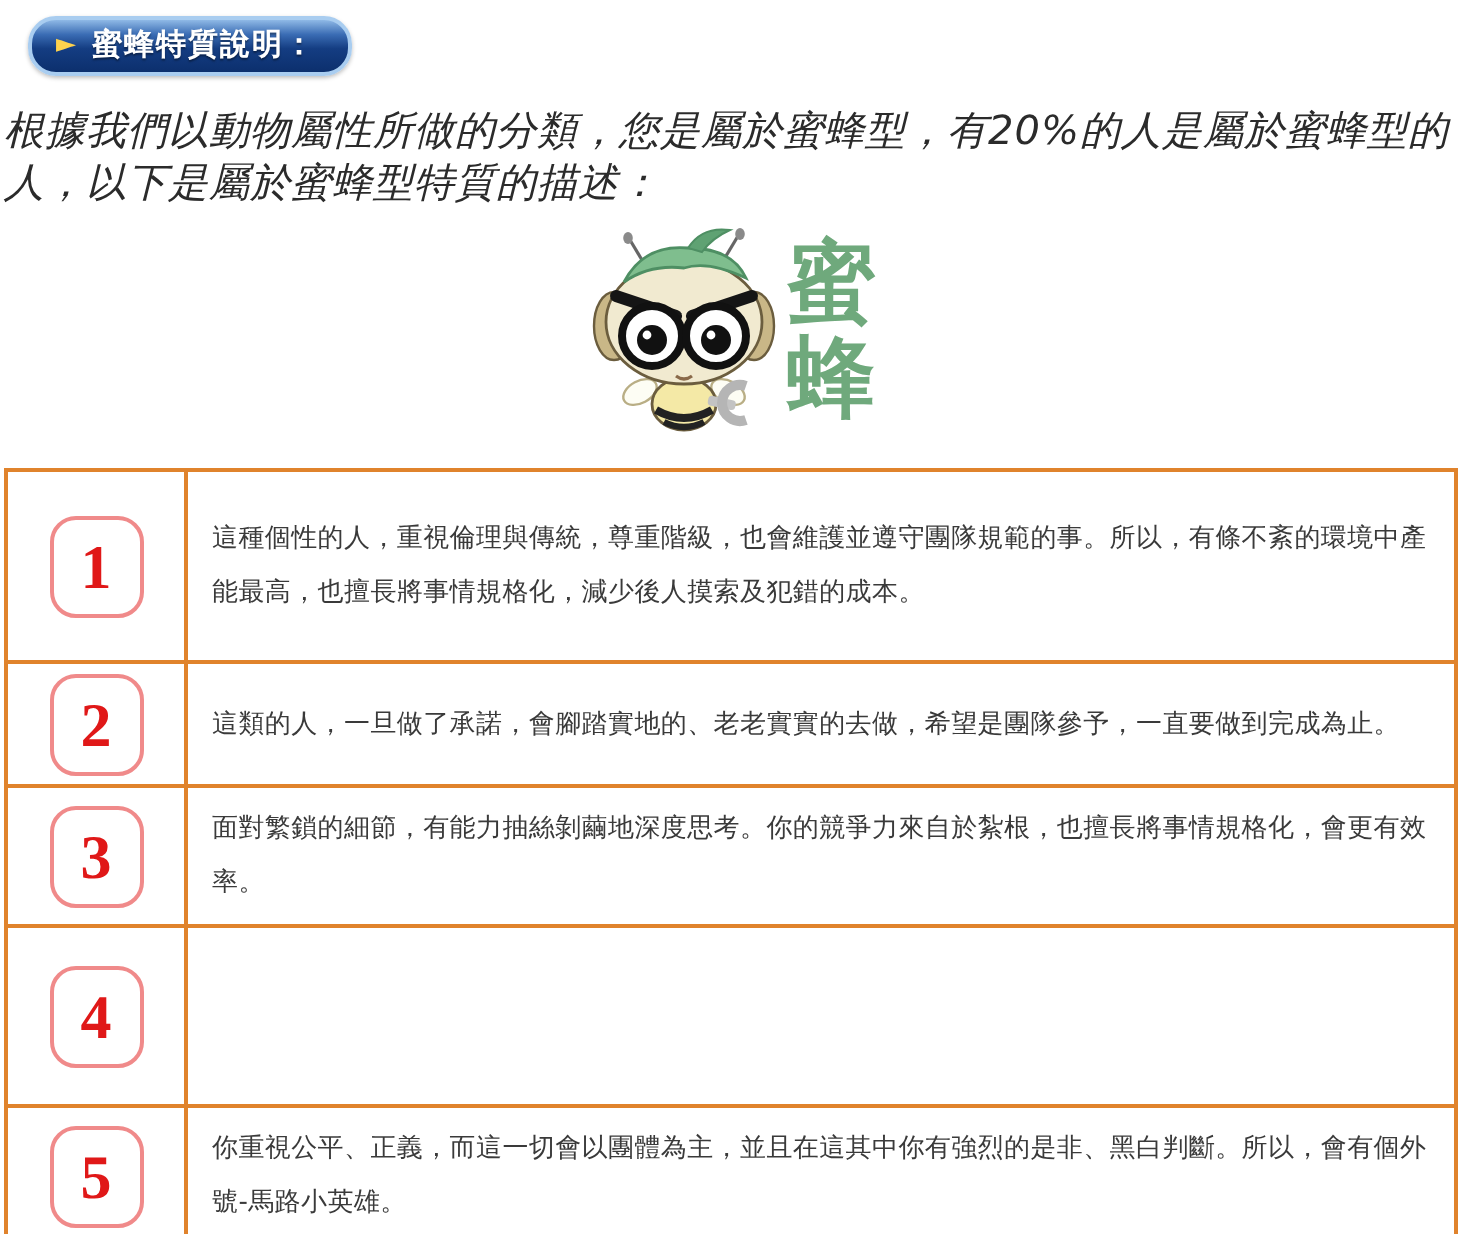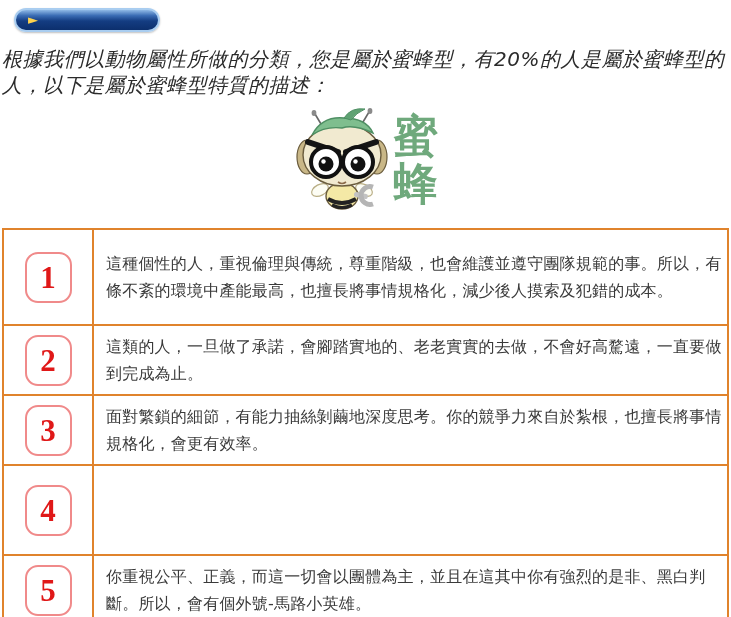--- a/index.html
+++ b/index.html
@@ -104,39 +104,40 @@
     border-radius: 13px;
     color: #e01818;
     font-size: 31px;
     font-weight: bold;
     font-family: "Liberation Serif", "DejaVu Serif", serif;
     background: #ffffff;
   }
   .text-cell {
     flex: 1;
     padding: 7px 4px 7px 12px;
-    font-size: 16px;
+    font-size: 13px;
     line-height: 27px;
     color: #3a3a3a;
     letter-spacing: 0.2px;
   }
   .row-1 { min-height: 94px; }
   .row-2 { min-height: 62px; }
   .row-3 { min-height: 62px; }
   .row-4 { min-height: 90px; }
   .row-5 { min-height: 61px; }
 </style>
 </head>
 <body>
 
 <div class="page">
 
   
   <div class="header-badge">
     <span class="arrow">►</span>
+    <span class="label">蜜蜂特質說明：</span>
   </div>
 
   
   <p class="intro">根據我們以動物屬性所做的分類，您是屬於蜜蜂型，有20%的人是屬於蜜蜂型的人，以下是屬於蜜蜂型特質的描述：</p>
 
   
   <div class="mascot">
     <span>
       <svg width="96" height="106" viewBox="0 0 96 106">
 
@@ -189,21 +190,21 @@
       <div class="num-cell">
         <span class="num-badge">1</span>
       </div>
       <div class="text-cell">這種個性的人，重視倫理與傳統，尊重階級，也會維護並遵守團隊規範的事。所以，有條不紊的環境中產能最高，也擅長將事情規格化，減少後人摸索及犯錯的成本。</div>
     </div>
 
     <div class="trait-row row-2">
       <div class="num-cell">
         <span class="num-badge">2</span>
       </div>
-      <div class="text-cell">這類的人，一旦做了承諾，會腳踏實地的、老老實實的去做，不會好高騖遠，一直要做到完成為止。</div>
+      <div class="text-cell">這類的人，一旦做了承諾，會腳踏實地的、老老實實的去做，希望是團隊參予，一直要做到完成為止。</div>
     </div>
 
     <div class="trait-row row-3">
       <div class="num-cell">
         <span class="num-badge">3</span>
       </div>
       <div class="text-cell">面對繁鎖的細節，有能力抽絲剝繭地深度思考。你的競爭力來自於紮根，也擅長將事情規格化，會更有效率。</div>
     </div>
 
     <div class="trait-row row-4">

